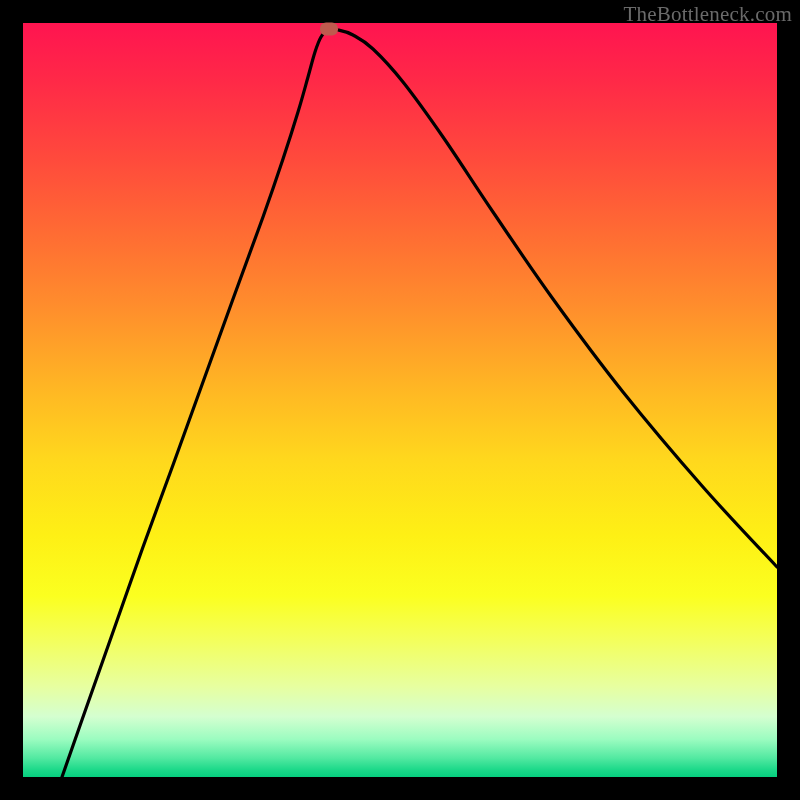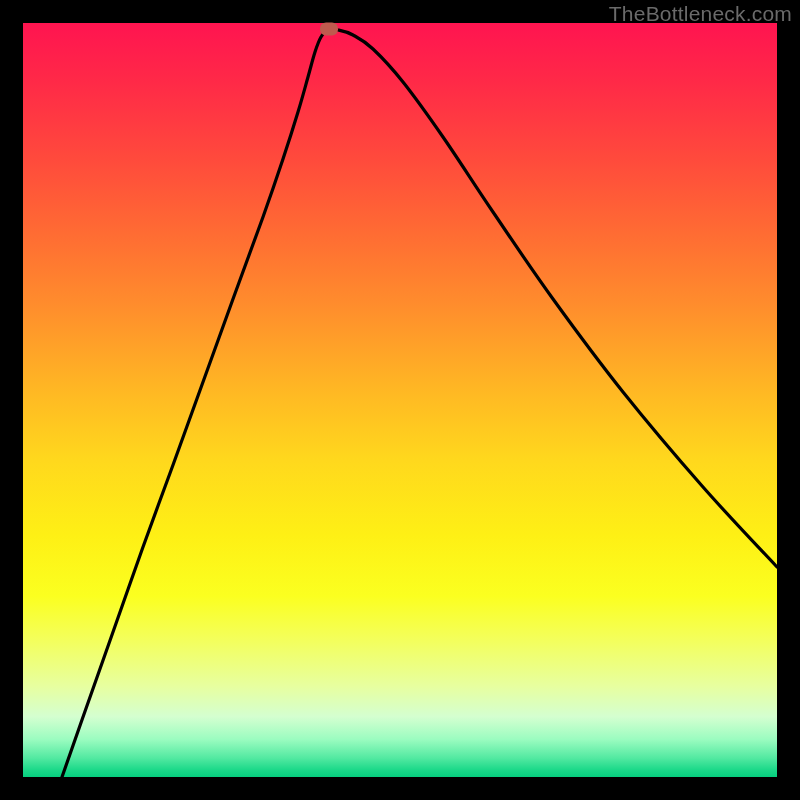--- a/index.html
+++ b/index.html
@@ -47,21 +47,21 @@
     width: 18px;
     height: 13px;
     background: #bf5a4e;
     border-radius: 6px;
     transform: translate(-50%, -50%);
   }
   .watermark {
     position: absolute;
     top: 2px;
     right: 8px;
-    font-family: Liberation Sans, sans-serif;
+    font-family: Liberation Serif, serif;
     font-size: 21px;
     font-weight: 500;
     color: #6a6a6a;
     letter-spacing: 0.2px;
   }
 </style>
 </head>
 <body>
 
 <div class="chart-container">

